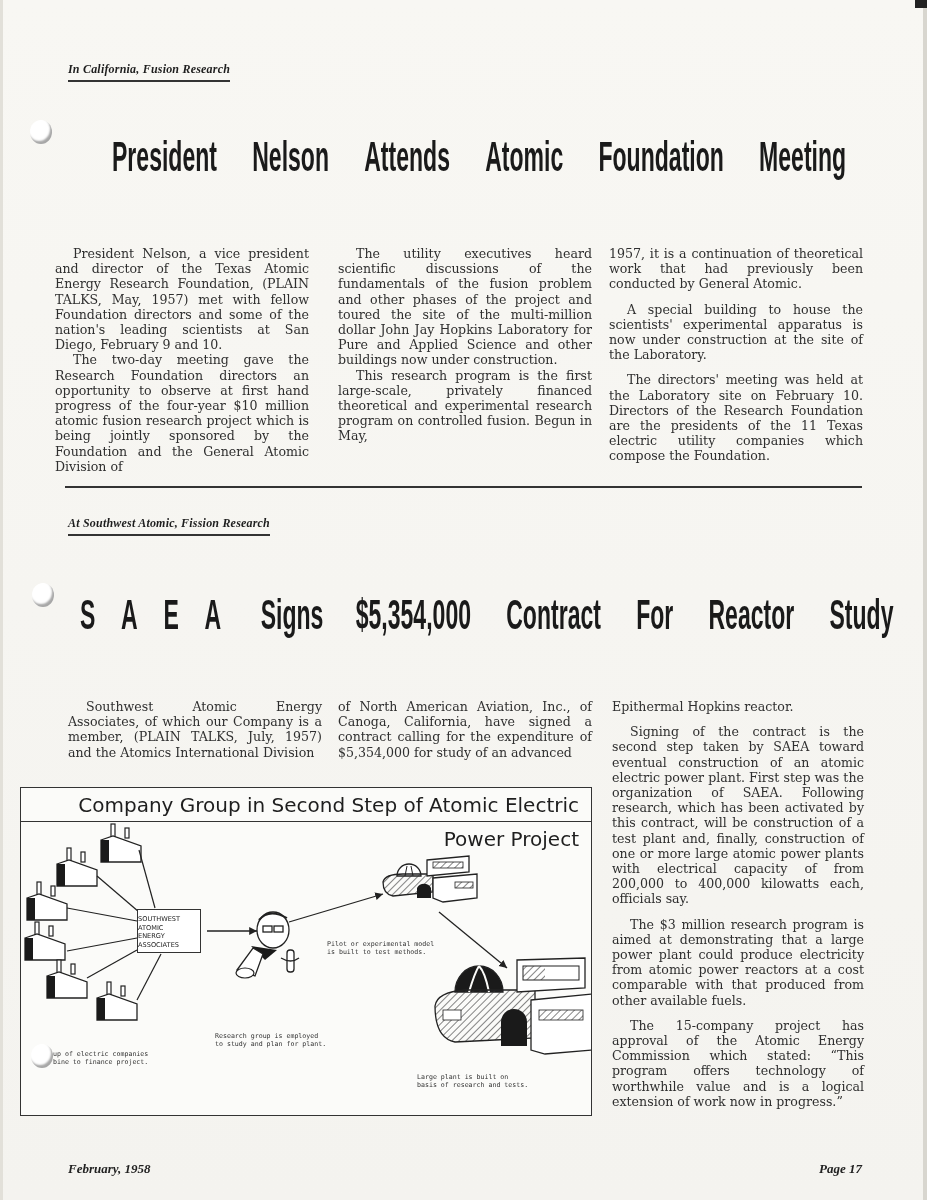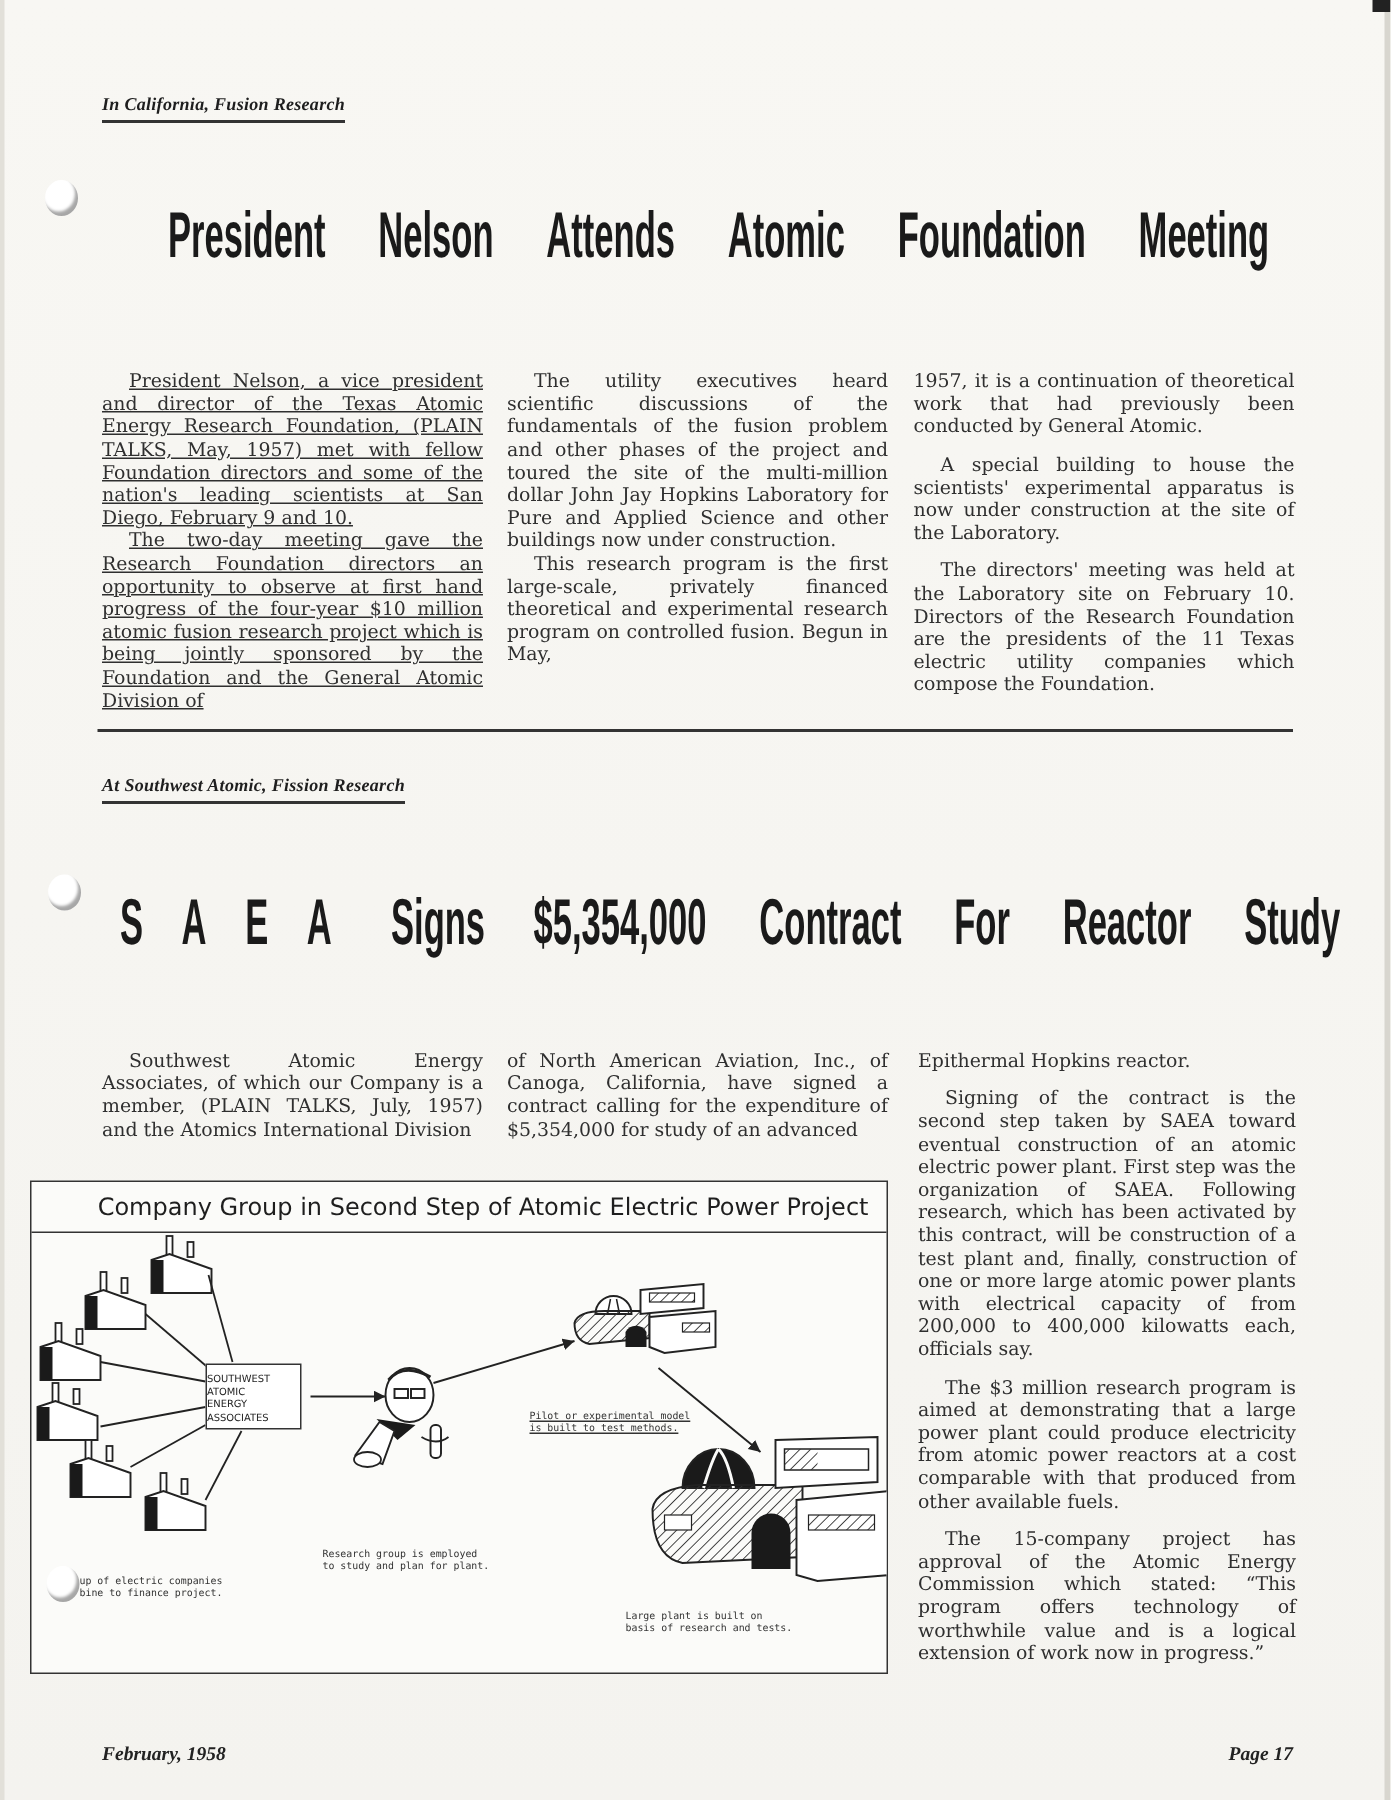--- a/index.html
+++ b/index.html
@@ -61,21 +61,21 @@
     position: absolute; left: 65px; width: 797px; height: 2px; background: #333;
   }
   .diagram {
     position: absolute; left: 20px; top: 787px; width: 570px; height: 327px;
     border: 1.5px solid #333; background: #fbfbf9;
   }
   .diagram-title {
     position: absolute; left: 0; top: 0; width: 570px; height: 34px;
     border-bottom: 1.5px solid #333;
     font-family: "DejaVu Sans", sans-serif;
-    font-size: 16px; color: #1e1e1e;
+    font-size: 20px; color: #1e1e1e;
     text-align: right; padding-right: 12px; box-sizing: border-box;
     line-height: 34px;
   }
   .diagram svg { position: absolute; left: 0; top: 0; }
   .cap {
     position: absolute;
     font-family: "DejaVu Sans Mono", monospace;
     font-size: 6.6px; line-height: 8px; color: #333;
     white-space: pre;
   }
@@ -107,21 +107,21 @@
 
   <div class="headline" style="left:112px; top:132px; font-size:32px; transform:scaleX(0.72) scaleY(1.35); word-spacing:0;">
     <span>President</span>
     <span style="margin-left:40px">Nelson</span>
     <span style="margin-left:40px">Attends</span>
     <span style="margin-left:40px">Atomic</span>
     <span style="margin-left:40px">Foundation</span>
     <span style="margin-left:40px">Meeting</span>
   </div>
 
-  <div class="col" style="left:68px; top:246px; width:254px;text-decoration:underline;">
+  <div class="col" style="left:55px; top:246px; width:254px;">
     <p>President Nelson, a vice president and director of the Texas Atomic Energy Research Foundation, (PLAIN TALKS, May, 1957) met with fellow Foundation directors and some of the nation's leading scientists at San Diego, February 9 and 10.</p>
     <p>The two-day meeting gave the Research Foundation directors an opportunity to observe at first hand progress of the four-year $10 million atomic fusion research project which is being jointly sponsored by the Foundation and the General Atomic Division of</p>
   </div>
   <div class="col" style="left:338px; top:246px; width:254px;">
     <p>The utility executives heard scientific discussions of the fundamentals of the fusion problem and other phases of the project and toured the site of the multi-million dollar John Jay Hopkins Laboratory for Pure and Applied Science and other buildings now under construction.</p>
     <p>This research program is the first large-scale, privately financed theoretical and experimental research program on controlled fusion. Begun in May,</p>
   </div>
   <div class="col" style="left:609px; top:246px; width:254px;">
     <p class="noindent">1957, it is a continuation of theoretical work that had previously been conducted by General Atomic.</p>
     <p class="gap">A special building to house the scientists' experimental apparatus is now under construction at the site of the Laboratory.</p>
@@ -249,21 +249,21 @@
       <div>SOUTHWEST</div>
       <div>ATOMIC</div>
       <div>ENERGY</div>
       <div>ASSOCIATES</div>
     </div>
 
     <div class="cap" style="left:32px; top:262px;">up of electric companies
 bine to finance project.</div>
     <div class="cap" style="left:194px; top:244px;">Research group is employed
 to study and plan for plant.</div>
-    <div class="cap" style="left:332px; top:152px;text-decoration:underline;">Pilot or experimental model
+    <div class="cap" style="left:306px; top:152px;">Pilot or experimental model
 is built to test methods.</div>
     <div class="cap" style="left:396px; top:285px;">Large plant is built on
 basis of research and tests.</div>
   </div>
 
   <div class="footer" style="left:68px;">February, 1958</div>
   <div class="footer" style="right:65px;">Page 17</div>
 </div>
 
 </body></html>

